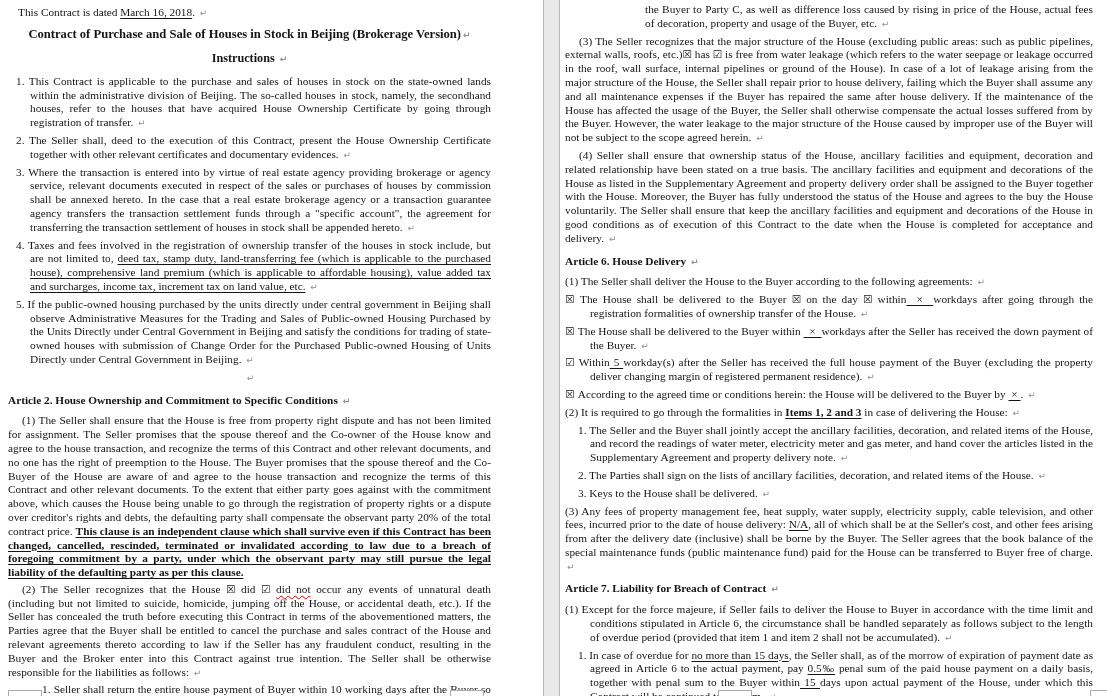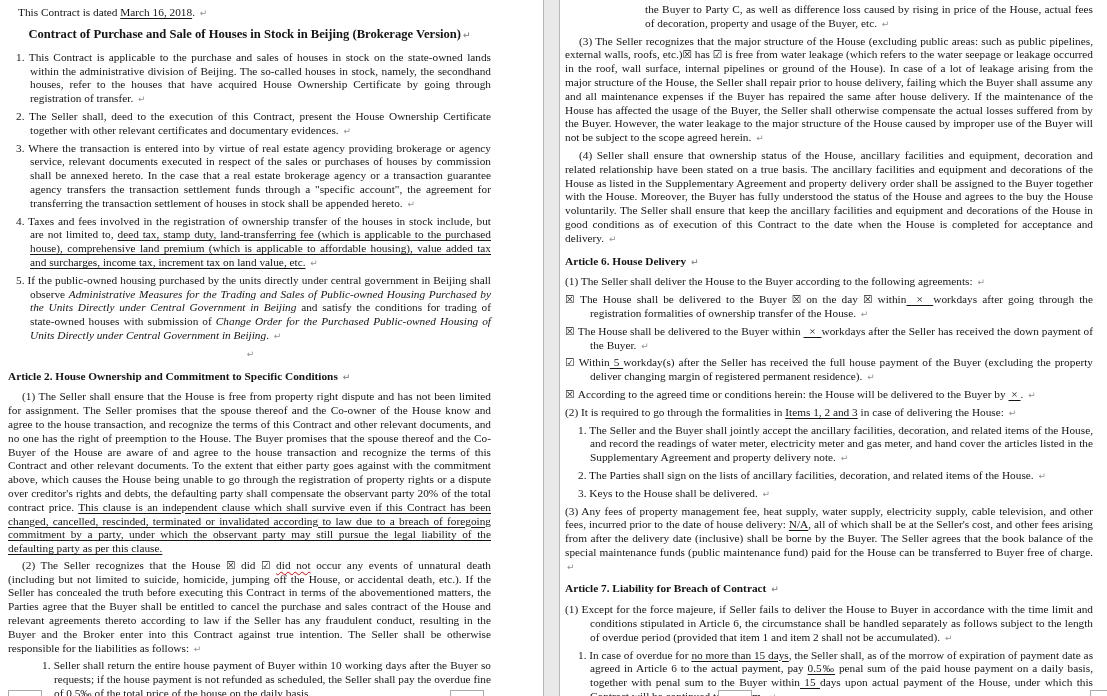--- a/index.html
+++ b/index.html
@@ -19,34 +19,35 @@
   .list1{padding-left:22px;text-indent:-14px;}
   .list2{padding-left:46px;text-indent:-12px;}
   .list3{padding-left:25px;text-indent:-12px;}
   .check{padding-left:25px;text-indent:-25px;}
   .hangA{padding-left:25px;text-indent:-25px;}
   .cont{margin-left:80px;}
   .flush{}
   .empty-center{text-align:center;margin:0 0 2px 0;}
   .seg{}
   .u{text-decoration:underline;text-underline-offset:2px;}
-  .b{font-weight:normal;}
-  .i{font-style:italic;}
+  .b{font-weight:bold;}
+  .i{}
   .sq{text-decoration:underline;text-decoration-style:wavy;text-decoration-color:#e00000;text-decoration-thickness:1px;text-underline-offset:2px;}
   .cb{font-family:"DejaVu Sans",sans-serif;font-size:10.5px;}
   .pmark{color:#8f8f8f;font-size:9px;font-family:"DejaVu Sans",sans-serif;padding-left:2px;}
   .corner{position:absolute;bottom:0;width:32px;height:5px;border:1px solid #ababab;border-bottom:none;background:#fff;}
 </style>
 </head>
 <body>
 
 <div class="viewport">
   <div class="page page-left">
       <div class="blk p-first"><span class="seg">This Contract is dated </span><span class="seg u">March 16, 2018</span><span class="seg">. </span><span class="pmark">↵</span></div>
       <div class="blk title"><span class="seg">Contract of Purchase and Sale of Houses in Stock in Beijing (Brokerage Version)</span><span class="pmark">↵</span></div>
+      <div class="blk subtitle"><span class="seg">Instructions </span><span class="pmark">↵</span></div>
       <div class="blk list1"><span class="seg num">1. </span><span class="seg">This Contract is applicable to the purchase and sales of houses in stock on the state-owned lands within the administrative division of Beijing. The so-called houses in stock, namely, the secondhand houses, refer to the houses that have acquired House Ownership Certificate by going through registration of transfer. </span><span class="pmark">↵</span></div>
       <div class="blk list1"><span class="seg num">2. </span><span class="seg">The Seller shall, deed to the execution of this Contract, present the House Ownership Certificate together with other relevant certificates and documentary evidences. </span><span class="pmark">↵</span></div>
       <div class="blk list1"><span class="seg num">3. </span><span class="seg">Where the transaction is entered into by virtue of real estate agency providing brokerage or agency service, relevant documents executed in respect of the sales or purchases of houses by commission shall be annexed hereto. In the case that a real estate brokerage agency or a transaction guarantee agency transfers the transaction settlement funds through a "specific account", the agreement for transferring the transaction settlement of houses in stock shall be appended hereto. </span><span class="pmark">↵</span></div>
       <div class="blk list1"><span class="seg num">4. </span><span class="seg">Taxes and fees involved in the registration of ownership transfer of the houses in stock include, but are not limited to, </span><span class="seg u">deed tax, stamp duty, land-transferring fee (which is applicable to the purchased house), comprehensive land premium (which is applicable to affordable housing), value added tax and surcharges, income tax, increment tax on land value, etc.</span><span class="seg"> </span><span class="pmark">↵</span></div>
       <div class="blk list1"><span class="seg num">5. </span><span class="seg">If the public-owned housing purchased by the units directly under central government in Beijing shall observe </span><span class="seg i">Administrative Measures for the Trading and Sales of Public-owned Housing Purchased by the Units Directly under Central Government in Beijing</span><span class="seg"> and satisfy the conditions for trading of state-owned houses with submission of </span><span class="seg i">Change Order for the Purchased Public-owned Housing of Units Directly under Central Government in Beijing</span><span class="seg">. </span><span class="pmark">↵</span></div>
       <div class="blk empty-center"><span class="pmark">↵</span></div>
       <div class="blk heading"><span class="seg">Article 2. House Ownership and Commitment to Specific Conditions </span><span class="pmark">↵</span></div>
       <div class="blk p-indent"><span class="seg">(1) The Seller shall ensure that the House is free from property right dispute and has not been limited for assignment. The Seller promises that the spouse thereof and the Co-owner of the House know and agree to the house transaction, and recognize the terms of this Contract and other relevant documents, and no one has the right of preemption to the House. The Buyer promises that the spouse thereof and the Co-Buyer of the House are aware of and agree to the house transaction and recognize the terms of this Contract and other relevant documents. To the extent that either party goes against with the commitment above, which causes the House being unable to go through the registration of property rights or a dispute over creditor's rights and debts, the defaulting party shall compensate the observant party 20% of the total contract price. </span><span class="seg b u">This clause is an independent clause which shall survive even if this Contract has been changed, cancelled, rescinded, terminated or invalidated according to law due to a breach of foregoing commitment by a party, under which the observant party may still pursue the legal liability of the defaulting party as per this clause.</span><span class="seg"> </span></div>
       <div class="blk p-indent"><span class="seg">(2) The Seller recognizes that the House </span><span class="seg cb">☒</span><span class="seg"> did </span><span class="seg cb">☑</span><span class="seg"> </span><span class="seg sq">did not</span><span class="seg"> occur any events of unnatural death (including but not limited to suicide, homicide, jumping off the House, or accidental death, etc.). If the Seller has concealed the truth before executing this Contract in terms of the abovementioned matters, the Parties agree that the Buyer shall be entitled to cancel the purchase and sales contract of the House and relevant agreements thereto according to law if the Seller has any fraudulent conduct, resulting in the Buyer and the Broker enter into this Contract against true intention. The Seller shall be otherwise responsible for the liabilities as follows: </span><span class="pmark">↵</span></div>
       <div class="blk list2"><span class="seg num">1. </span><span class="seg">Seller shall return the entire house payment of Buyer within 10 working days after the Buyer so requests; if the house payment is not refunded as scheduled, the Seller shall pay the overdue fine of 0.5‰ of the total price of the house on the daily basis. </span></div>

